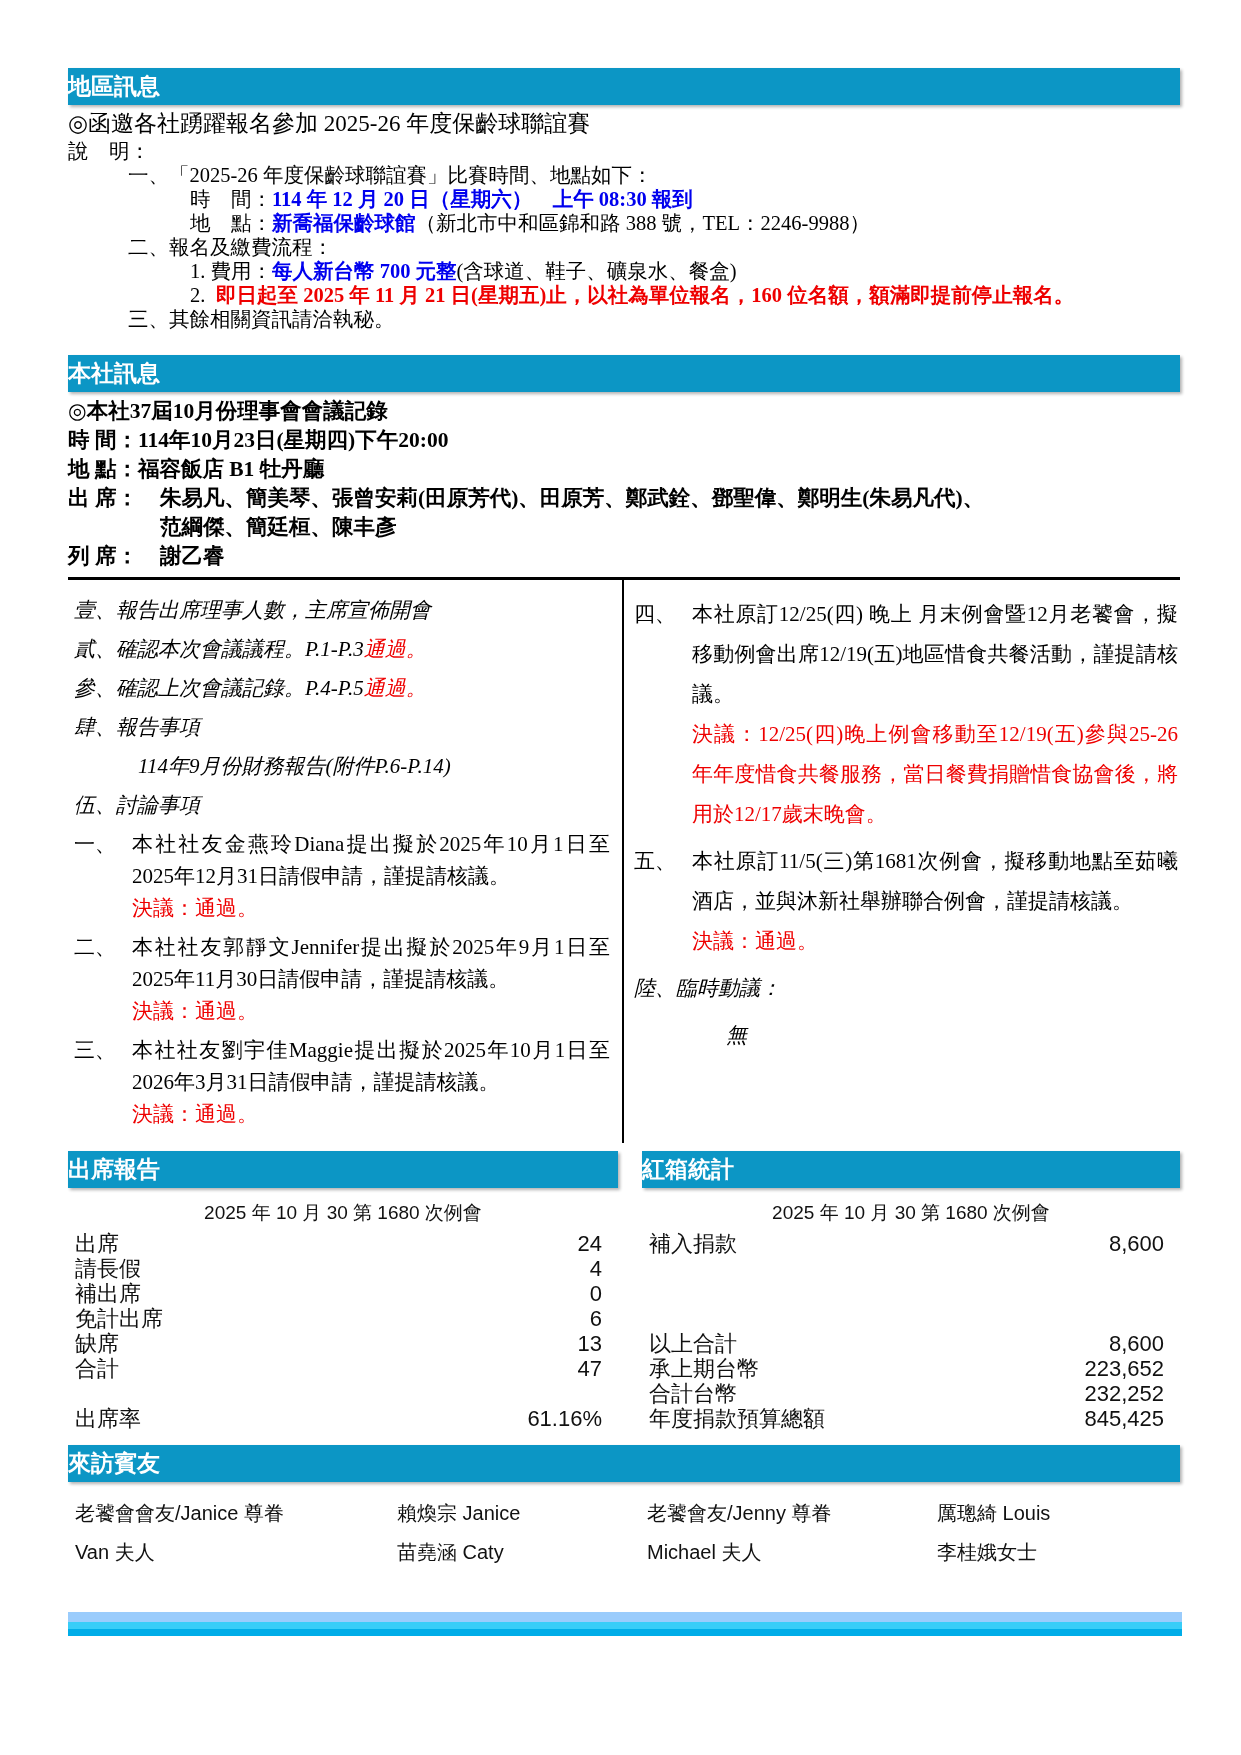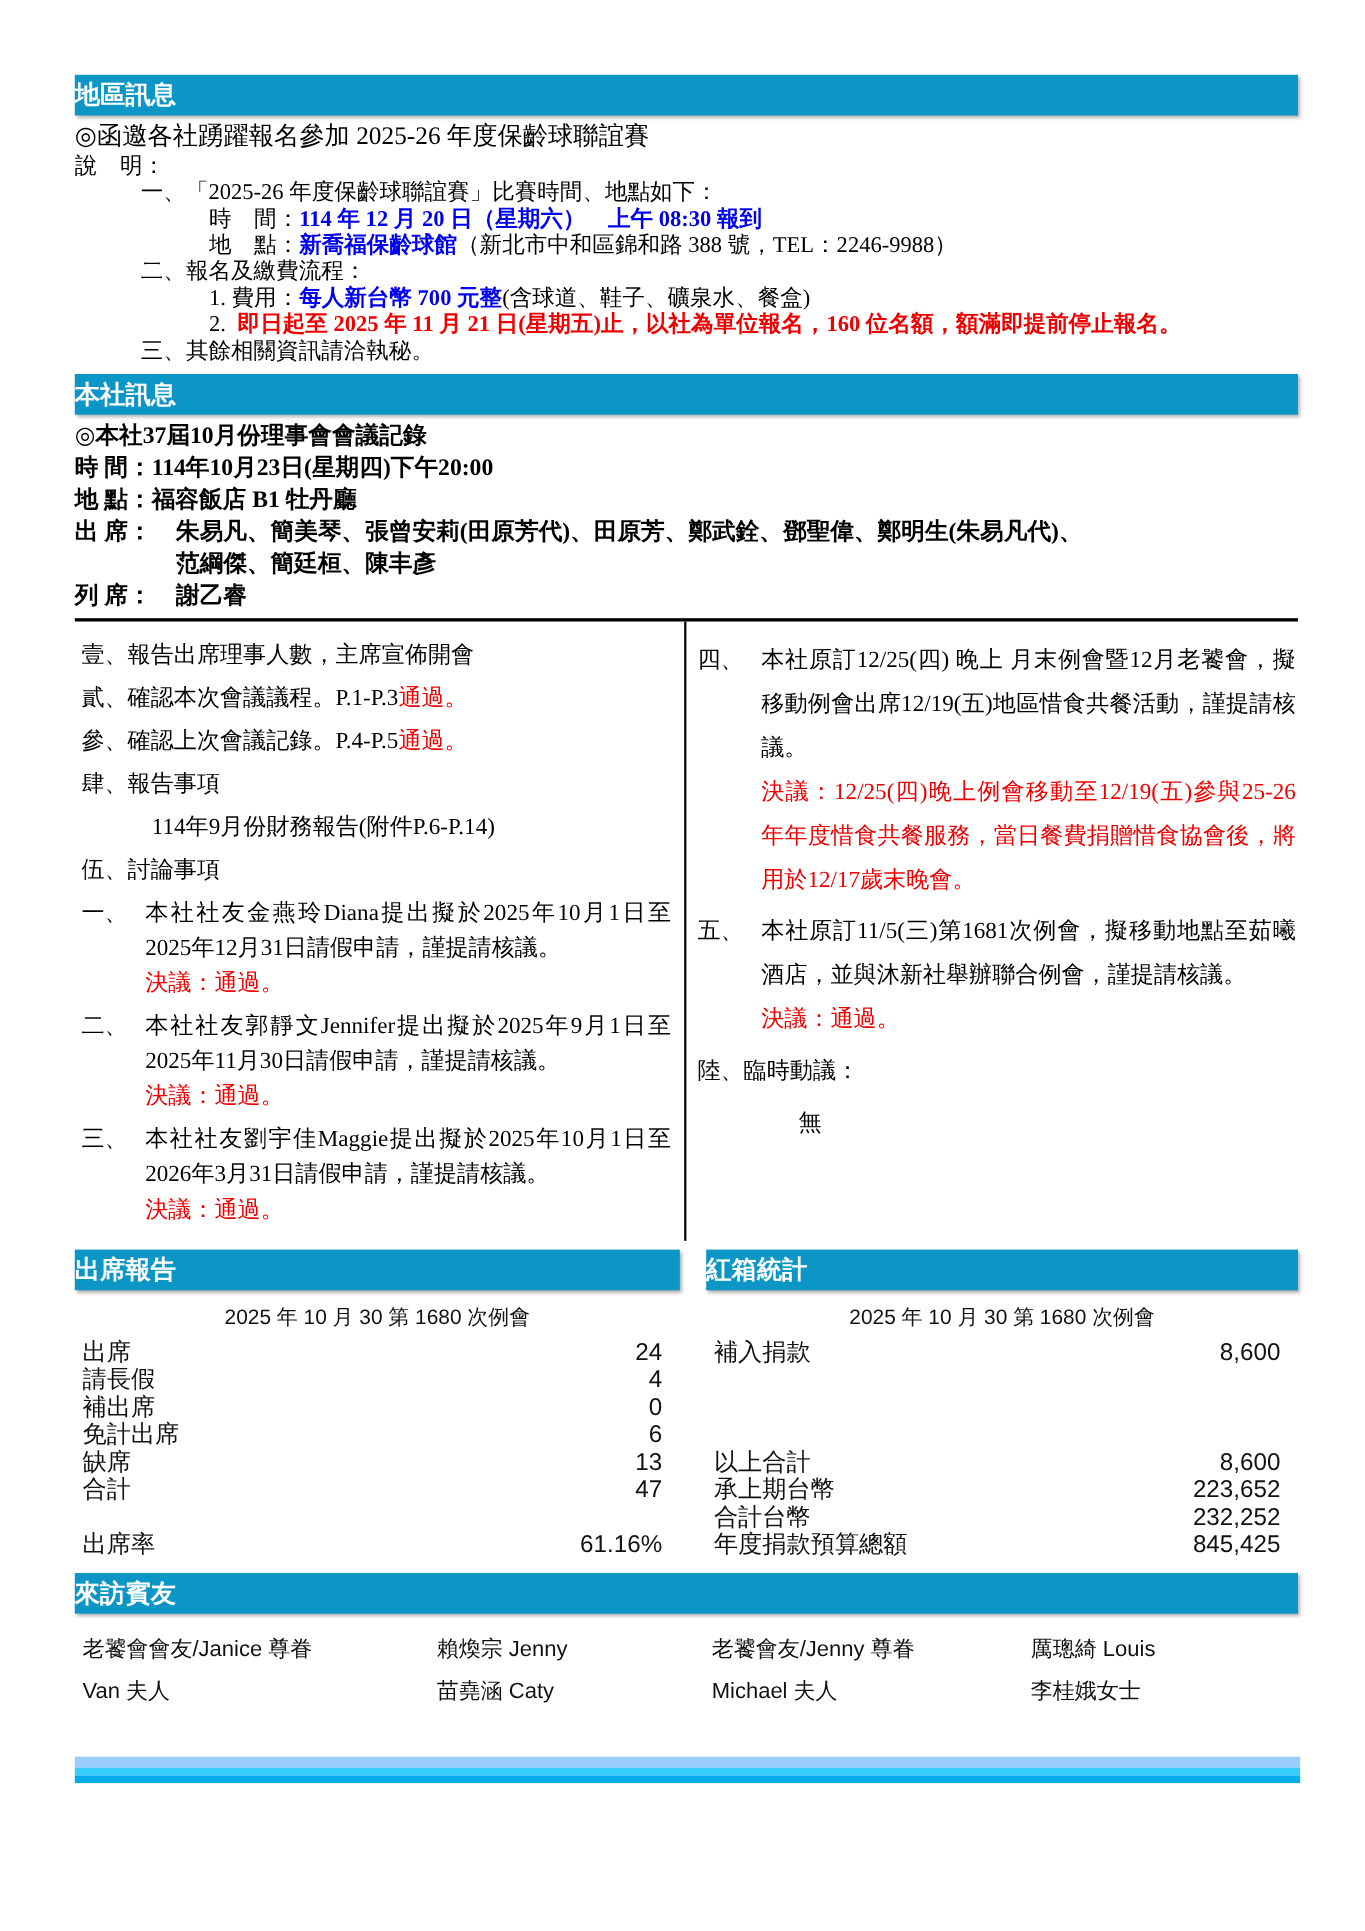--- a/index.html
+++ b/index.html
@@ -27,21 +27,21 @@
   .club{font-size:21.5px;line-height:29px;font-weight:bold;margin-top:5px;}
   .flexrow{display:flex;}
   .flexrow .lbl{width:92px;flex:none;}
   .flexrow .val{flex:1;}
 
   
   .minutes{margin-top:6px;border-top:3px solid #000;display:flex;font-size:21px;}
   .mcol-left{width:556px;box-sizing:border-box;border-right:2px solid #000;
              padding:14px 12px 6px 6px;}
   .mcol-right{flex:1;box-sizing:border-box;padding:14px 2px 6px 10px;}
-  .mline{line-height:32px;margin-bottom:7px;}
+  .mline{line-height:32px;margin-bottom:7px;font-style:italic;}
   .mline.mind{margin-left:64px;}
   .mitem{display:flex;margin-bottom:7px;}
   .mitem .mnum{width:58px;flex:none;line-height:32px;}
   .mitem .mbody{flex:1;line-height:32px;text-align:justify;}
   .mcol-right .mline{line-height:40px;}
   .mcol-right .mitem .mnum{line-height:40px;}
   .mcol-right .mitem .mbody{line-height:40px;}
   .decision{color:#ee0000;}
   .mline.none-ind{margin-left:92px;}
 
@@ -92,21 +92,21 @@
       <div class="ind2">
         <span>1. 費用：</span><span class="blue">每人新台幣 700 元整</span><span>(含球道、鞋子、礦泉水、餐盒)</span>
       </div>
       <div class="ind2 deadline">
         <span class="dnum">2.</span>
         <span class="dtext">即日起至 2025 年 11 月 21 日(星期五)止，以社為單位報名，160 位名額，額滿即提前停止報名。</span>
       </div>
       <div class="ind1">三、其餘相關資訊請洽執秘。</div>
     </div>
 
-    <div class="bar" style="margin-top:9px;">本社訊息</div>
+    <div class="bar" style="margin-top:24px;">本社訊息</div>
     <div class="club">
       <div>◎本社37屆10月份理事會會議記錄</div>
       <div>時 間：114年10月23日(星期四)下午20:00</div>
       <div>地 點：福容飯店 B1 牡丹廳</div>
       <div class="flexrow">
         <span class="lbl">出 席：</span>
         <span class="val">
           <div>朱易凡、簡美琴、張曾安莉(田原芳代)、田原芳、鄭武銓、鄧聖偉、鄭明生(朱易凡代)、</div>
           <div>范綱傑、簡廷桓、陳丰彥</div>
         </span>
@@ -246,21 +246,21 @@
             <span class="slabel">年度捐款預算總額</span>
             <span class="sval">845,425</span>
           </div>
       </div>
     </div>
 
     <div class="guests-section">
       <div class="bar">來訪賓友</div>
       <div class="guest-grid">
         <div>老饕會會友/Janice 尊眷</div>
-        <div>賴煥宗 Jenny</div>
+        <div>賴煥宗 Janice</div>
         <div>老饕會友/Jenny 尊眷</div>
         <div>厲璁綺 Louis</div>
         <div>Van 夫人</div>
         <div>苗堯涵 Caty</div>
         <div>Michael 夫人</div>
         <div>李桂娥女士</div>
       </div>
     </div>
 
     <div class="stripes">

